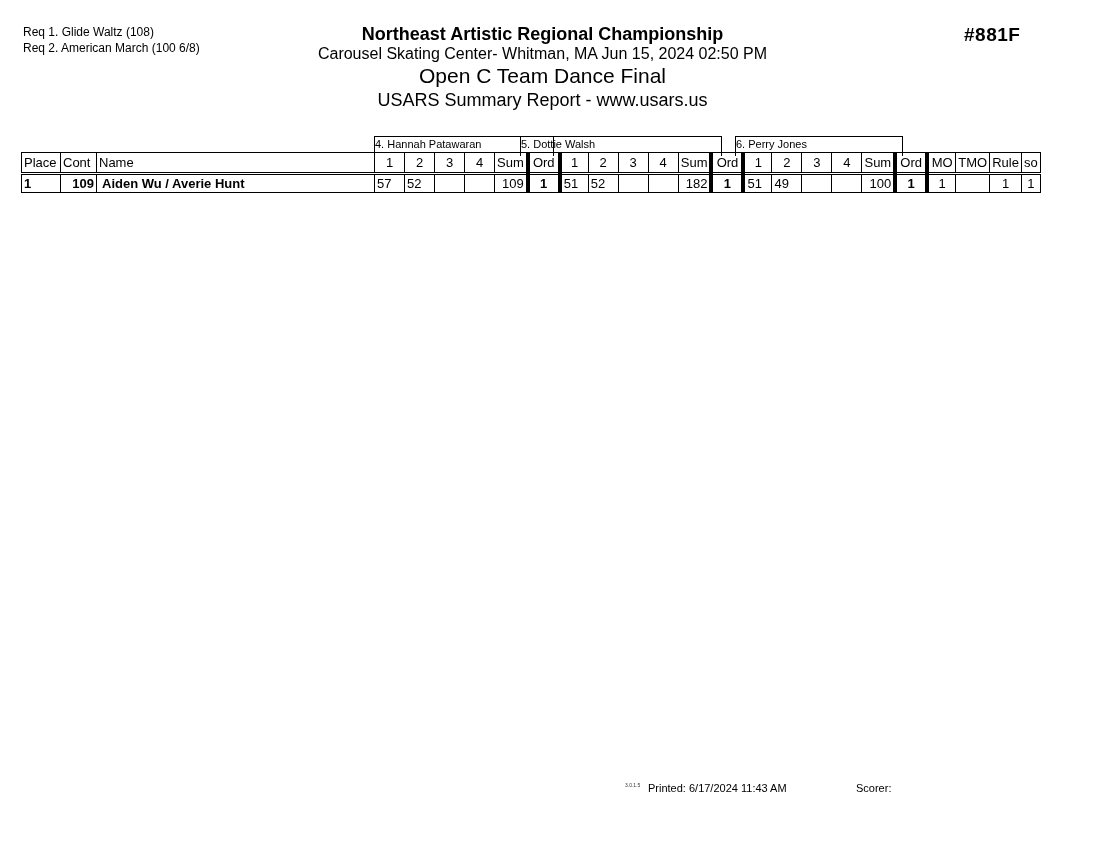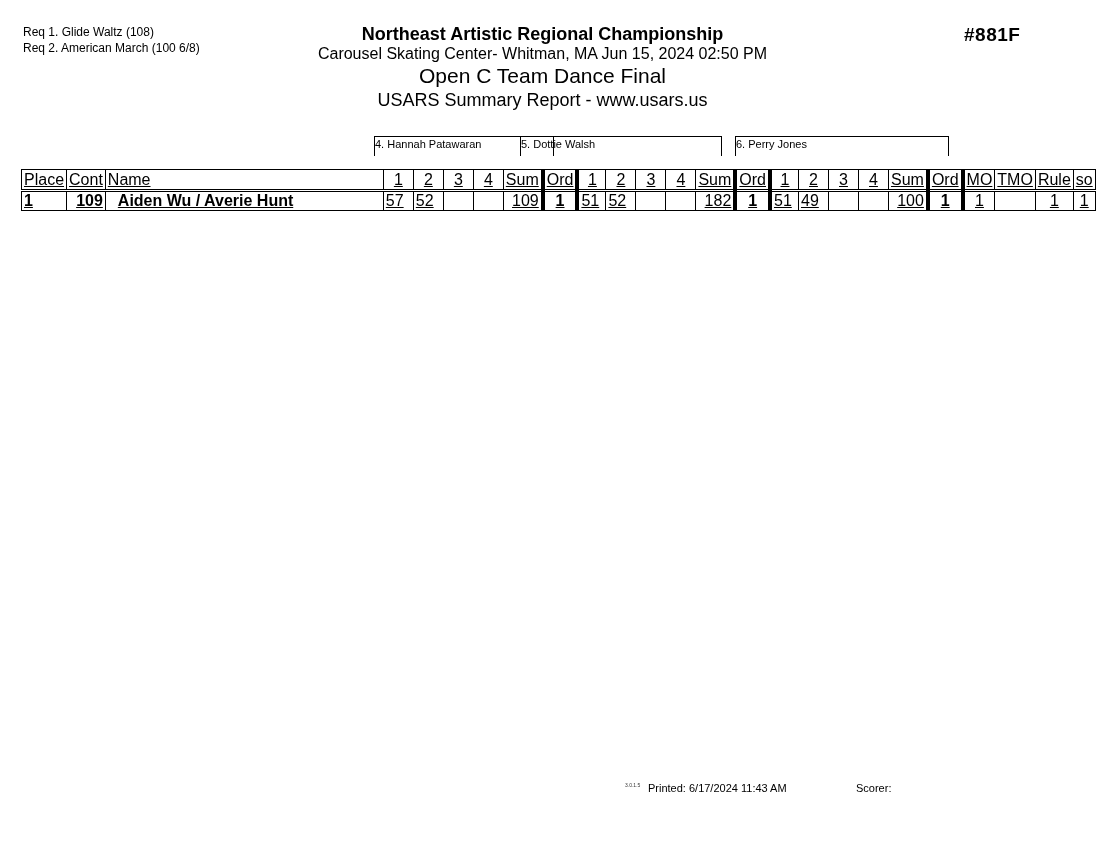--- a/index.html
+++ b/index.html
@@ -9,21 +9,21 @@
   .req1 { top:25px; } .req2 { top:41px; }
   .center { position:absolute; left:0; width:1085px; text-align:center; }
   .title { top:24px; font-size:18px; font-weight:bold; }
   .venue { top:45px; font-size:16px; }
   .event { top:64px; font-size:21px; font-weight:normal; }
   .report { top:90px; font-size:18px; }
   .evno { position:absolute; left:964px; top:24px; font-size:19px; font-weight:bold; letter-spacing:0.5px; }
 
   .judge-hdr { position:absolute; top:136px; height:20px; border:1px solid #000; border-bottom:none;
                font-size:11px; line-height:14px; padding-left:0; box-sizing:border-box; }
-  table.res { position:absolute; left:21px; top:169px; border-collapse:collapse; font-size:16px;text-decoration:underline; }
+  table.res { position:absolute; left:21px; top:152px; border-collapse:collapse; font-size:13px; }
   table.res td { border:1px solid #000; height:18px; padding:0 2px; white-space:nowrap; }
   table.res tr.hdr td { height:19px; border-bottom:3px double #000; }
   table.res tr.row td { height:17px; }
   .c { text-align:center; } .r { text-align:right; } .b { font-weight:bold; }
   .thick-l { border-left:4px solid #000 !important; }
   .footer { position:absolute; top:782px; font-size:11px; }
   .tiny { font-size:5px; position:absolute; left:625px; top:782px; color:#333; }
 </style>
 </head>
 <body>
@@ -31,21 +31,21 @@
 <div class="req req1">Req  1.  Glide Waltz (108)</div>
 <div class="req req2">Req  2.  American March (100 6/8)</div>
 <div class="center title">Northeast Artistic Regional Championship</div>
 <div class="center venue">Carousel Skating Center- Whitman, MA  Jun 15, 2024  02:50 PM</div>
 <div class="center event">Open C Team Dance Final</div>
 <div class="center report">USARS Summary Report - www.usars.us</div>
 <div class="evno">#881F</div>
 
 <div class="judge-hdr" style="left:374px;width:180px;">4.  Hannah Patawaran</div>
 <div class="judge-hdr" style="left:520px;width:202px;">5.  Dottie Walsh</div>
-<div class="judge-hdr" style="left:735px;width:214px;">6.  Perry Jones</div>
+<div class="judge-hdr" style="left:735px;width:168px;">6.  Perry Jones</div>
 
 <table class="res">
   <tbody>
       <tr class="hdr">
     <td style="width:34px">Place</td>
     <td style="width:31px">Cont</td>
     <td style="width:273px">Name</td>
 
     <td class="c" style="width:25px">1</td>
     <td class="c" style="width:25px">2</td>
@@ -68,21 +68,21 @@
     <td class="c" style="width:25px">Sum</td>
     <td class="c thick-l" style="width:24px">Ord</td>
     <td class="c thick-l" style="width:22px">MO</td>
     <td class="c" style="width:29px">TMO</td>
     <td class="c" style="width:26px">Rule</td>
     <td class="c" style="width:14px">so</td>
   </tr>
   <tr class="row">
     <td class="b">1</td>
     <td class="b r">109</td>
-    <td class="b" style="padding-left:12px">Aiden Wu /  Averie Hunt</td>
+    <td class="b" style="padding-left:5px">Aiden Wu /  Averie Hunt</td>
     <td>57</td>
     <td>52</td>
     <td></td>
     <td></td>
     <td class="r">109</td>
     <td class="c b thick-l">1</td>
     <td class="thick-l">51</td>
     <td>52</td>
     <td></td>
     <td></td>

